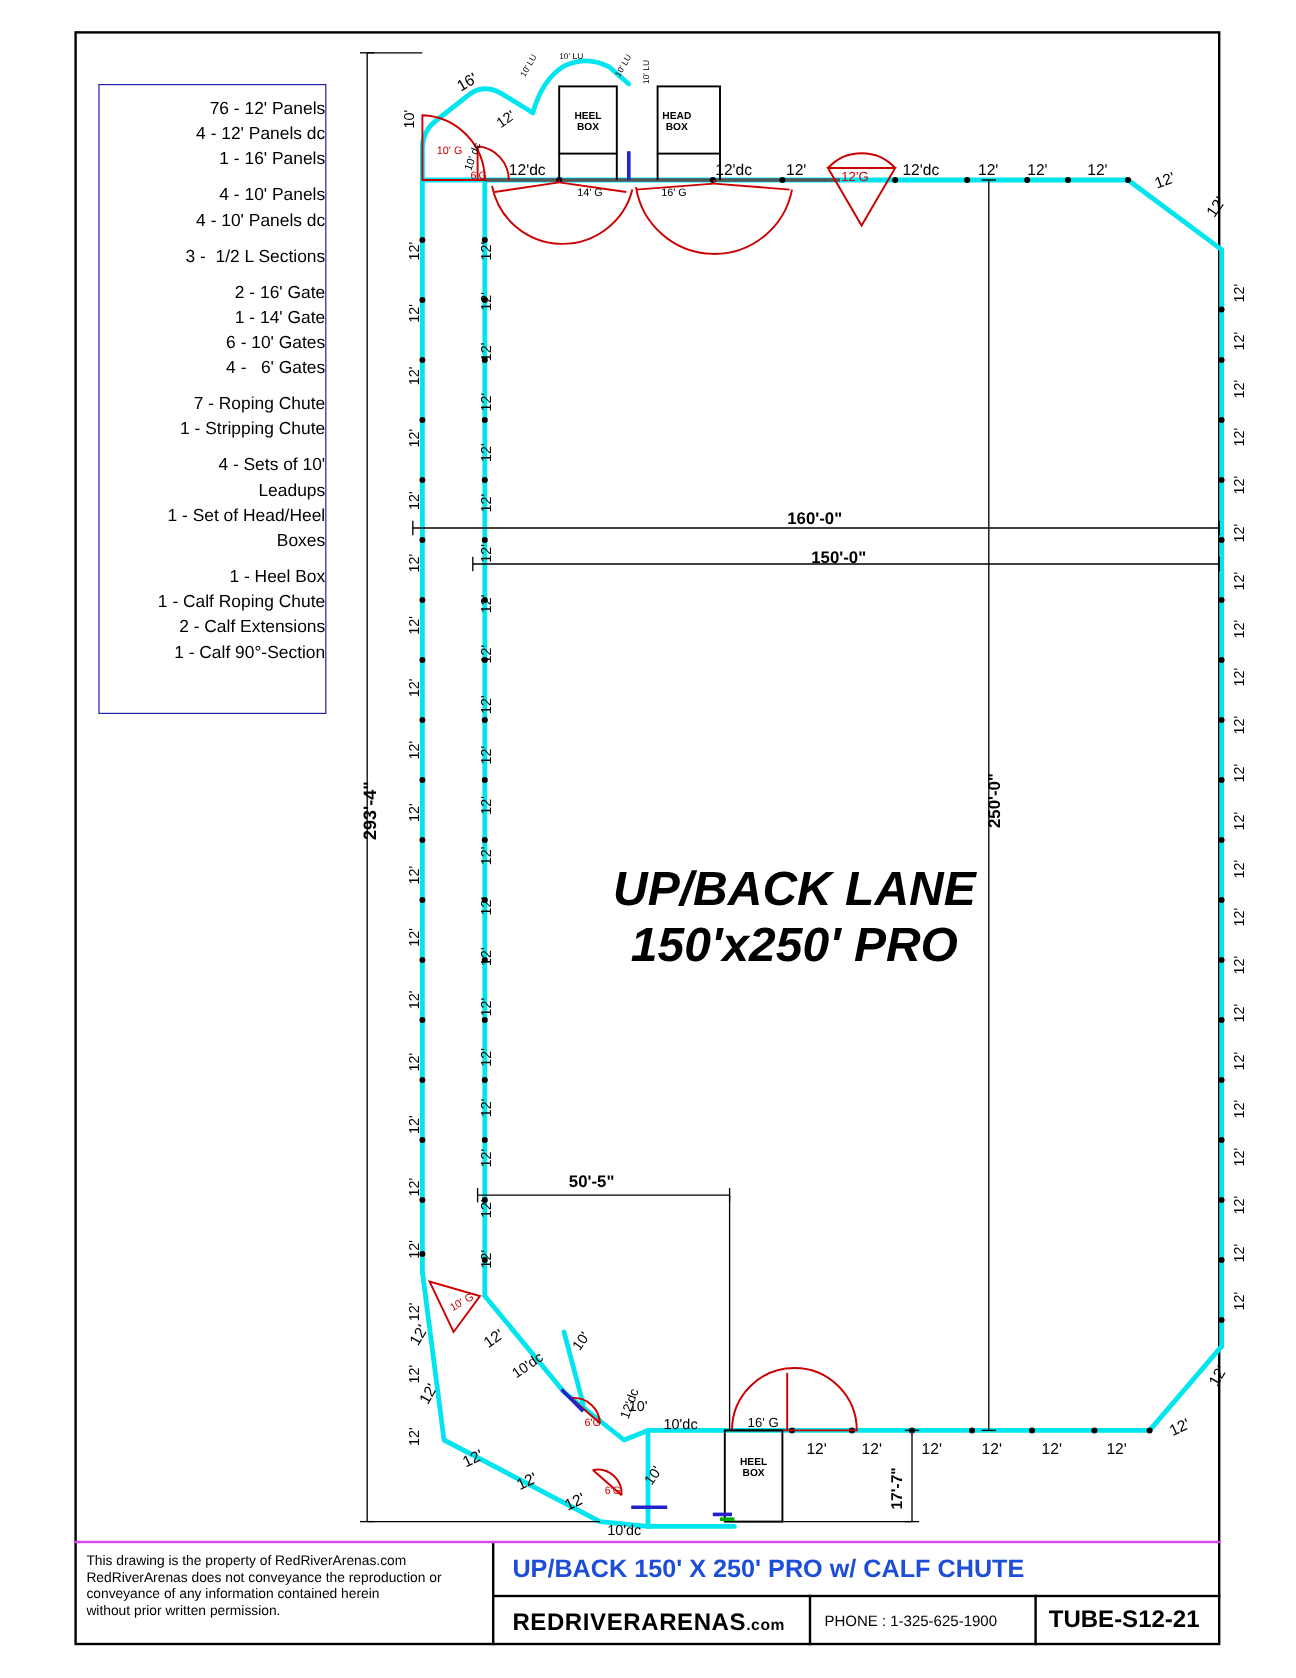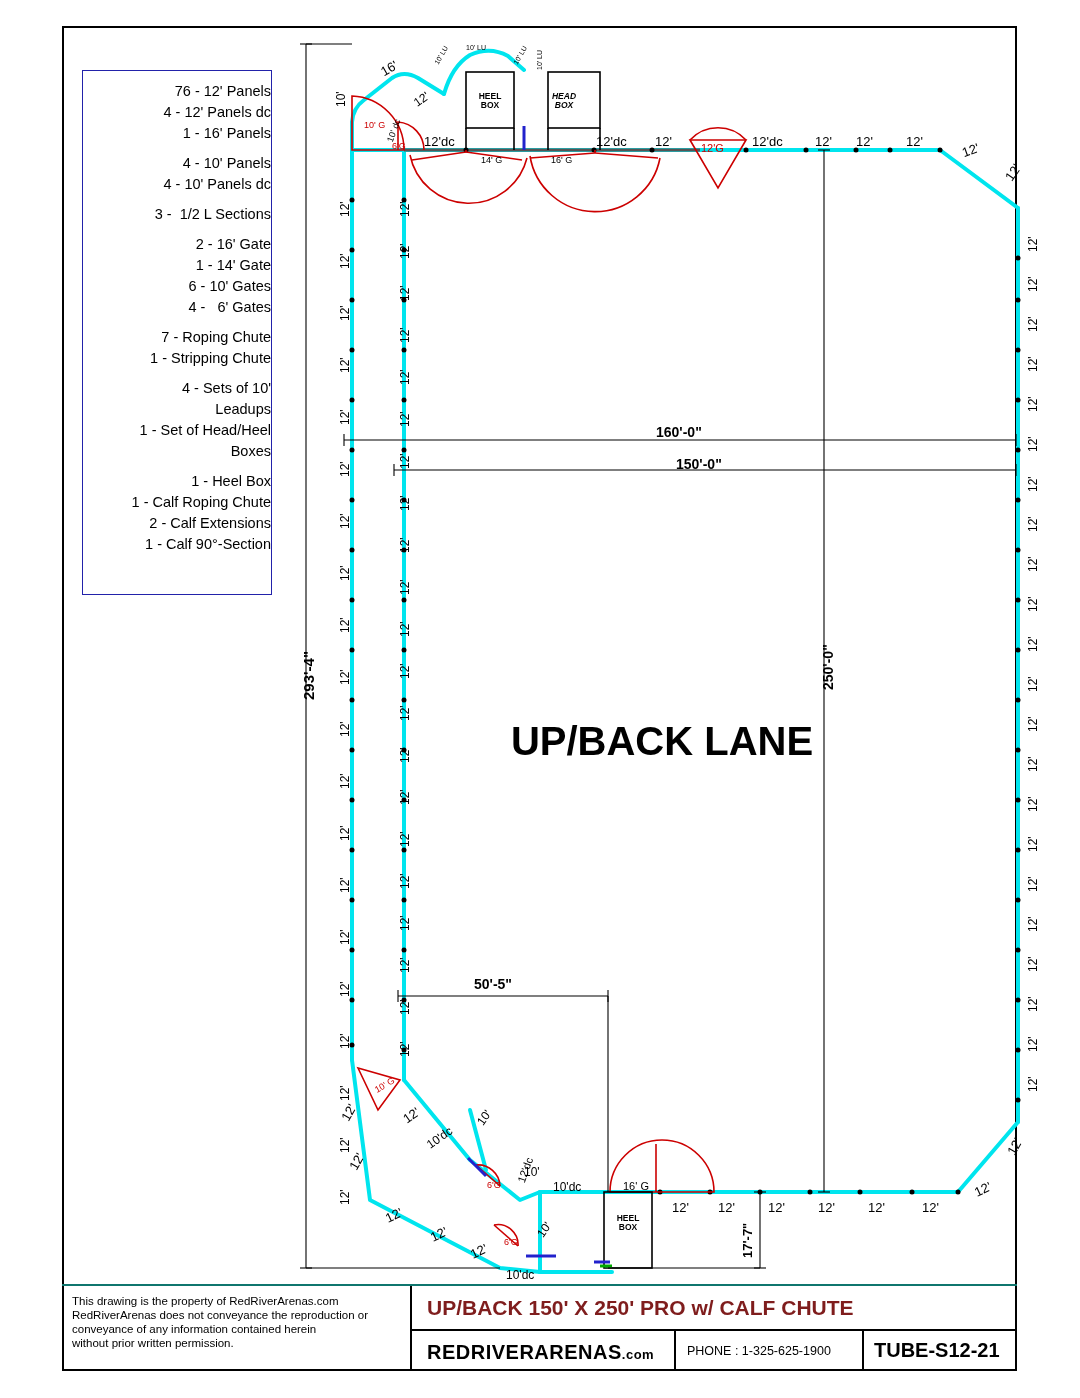--- a/index.html
+++ b/index.html
@@ -9,32 +9,32 @@
   svg#draw{position:absolute;left:0;top:0;width:1080px;height:1398px;pointer-events:none;}
 
   
   .bom{position:absolute;left:82px;top:70px;width:190px;height:525px;border:1px solid #2222aa;box-sizing:border-box;}
   .bom ul{list-style:none;margin:0;padding:10px 0 0 12px;text-align:right;}
   .bom li{font-size:14.5px;color:#000;line-height:1.45;white-space:pre;}
   .bom li.gap{height:9px;line-height:9px;}
   .bom li .sub{display:block;padding-left:26px;}
 
   
-  .tb{position:absolute;left:62px;top:1284px;width:955px;height:87px;box-sizing:border-box;border-top:2px solid #0f766e;}
+  .tb{position:absolute;left:62px;top:1284px;width:955px;height:87px;box-sizing:border-box;border-top:2px solid #d946ef;}
   .tb .vline{position:absolute;top:0;bottom:0;width:0;border-left:2px solid #000;}
   .tb .hline{position:absolute;left:0;right:0;height:0;border-top:2px solid #000;}
   .legal{position:absolute;left:10px;top:8px;width:330px;font-size:11.5px;line-height:1.22;color:#000;}
-  .tb-title{position:absolute;left:365px;top:10px;font-size:21px;font-weight:bold;color:#7f1d1d;}
+  .tb-title{position:absolute;left:365px;top:10px;font-size:21px;font-weight:bold;color:#1d4ed8;}
   .brand{position:absolute;left:365px;top:55px;font-size:20px;font-weight:bold;letter-spacing:.5px;color:#000;}
   .brand .dotcom{font-size:13px;}
   .phone{position:absolute;left:625px;top:58px;font-size:12.5px;color:#000;}
   .tubeno{position:absolute;left:812px;top:53px;font-size:20px;font-weight:bold;color:#000;}
 
   
-  .bigtitle{position:absolute;left:472px;top:718px;width:380px;text-align:center;font-size:40px;font-weight:bold;line-height:1.18;color:#000;}
+  .bigtitle{position:absolute;left:472px;top:718px;width:380px;text-align:center;font-size:40px;font-weight:bold;line-height:1.18;color:#000;font-style:italic;}
 
   .lbl{position:absolute;font-size:12px;color:#000;white-space:nowrap;}
   .lbl.b{font-weight:bold;}
   .rot90{transform:rotate(-90deg);transform-origin:left top;}
   .box-lbl{position:absolute;font-size:8.5px;font-weight:bold;text-align:center;line-height:1.1;color:#000;}
 </style>
 </head>
 <body>
 
 <div id="page">
@@ -263,25 +263,26 @@
   </div>
 
   <div class="lbl b rot90" style="left:300px;top:700px;font-size:15px;">293'-4"</div>
   <div class="lbl b" style="left:656px;top:424px;font-size:14px;">160'-0"</div>
   <div class="lbl b" style="left:676px;top:456px;font-size:14px;">150'-0"</div>
   <div class="lbl b rot90" style="left:820px;top:690px;font-size:14px;">250'-0"</div>
   <div class="lbl b" style="left:474px;top:976px;font-size:14px;">50'-5"</div>
   <div class="lbl b rot90" style="left:740px;top:1258px;font-size:13px;">17'-7"</div>
 
   <div class="box-lbl" style="left:466px;top:92px;width:48px;">HEEL<br>BOX</div>
-  <div class="box-lbl" style="left:548px;top:92px;width:32px;font-style:italic;">HEAD<br>BOX</div>
+  <div class="box-lbl" style="left:548px;top:92px;width:32px;">HEAD<br>BOX</div>
   <div class="box-lbl" style="left:604px;top:1214px;width:48px;">HEEL<br>BOX</div>
 
   <div class="bigtitle">
     <div>UP/BACK LANE</div>
+    <div>150'x250' PRO</div>
   </div>
 
   <div id="labels">
       <div class="lbl" style="left: 378px; top: 66px; font-size: 13px; transform: rotate(-30deg); transform-origin: left top;">16'</div>
       <div class="lbl" style="left: 334px; top: 107px; font-size: 12px; transform: rotate(-90deg); transform-origin: left top;">10'</div>
       <div class="lbl" style="left: 411px; top: 98px; font-size: 12px; transform: rotate(-35deg); transform-origin: left top;">12'</div>
       <div class="lbl" style="left: 364px; top: 120px; font-size: 9px; color: rgb(204, 0, 0);">10' G</div>
       <div class="lbl" style="left: 392px; top: 141px; font-size: 9px; color: rgb(204, 0, 0);">6'G</div>
       <div class="lbl" style="left: 424px; top: 134px; font-size: 13px;">12'dc</div>
       <div class="lbl" style="left: 481px; top: 155px; font-size: 9px;">14' G</div>

